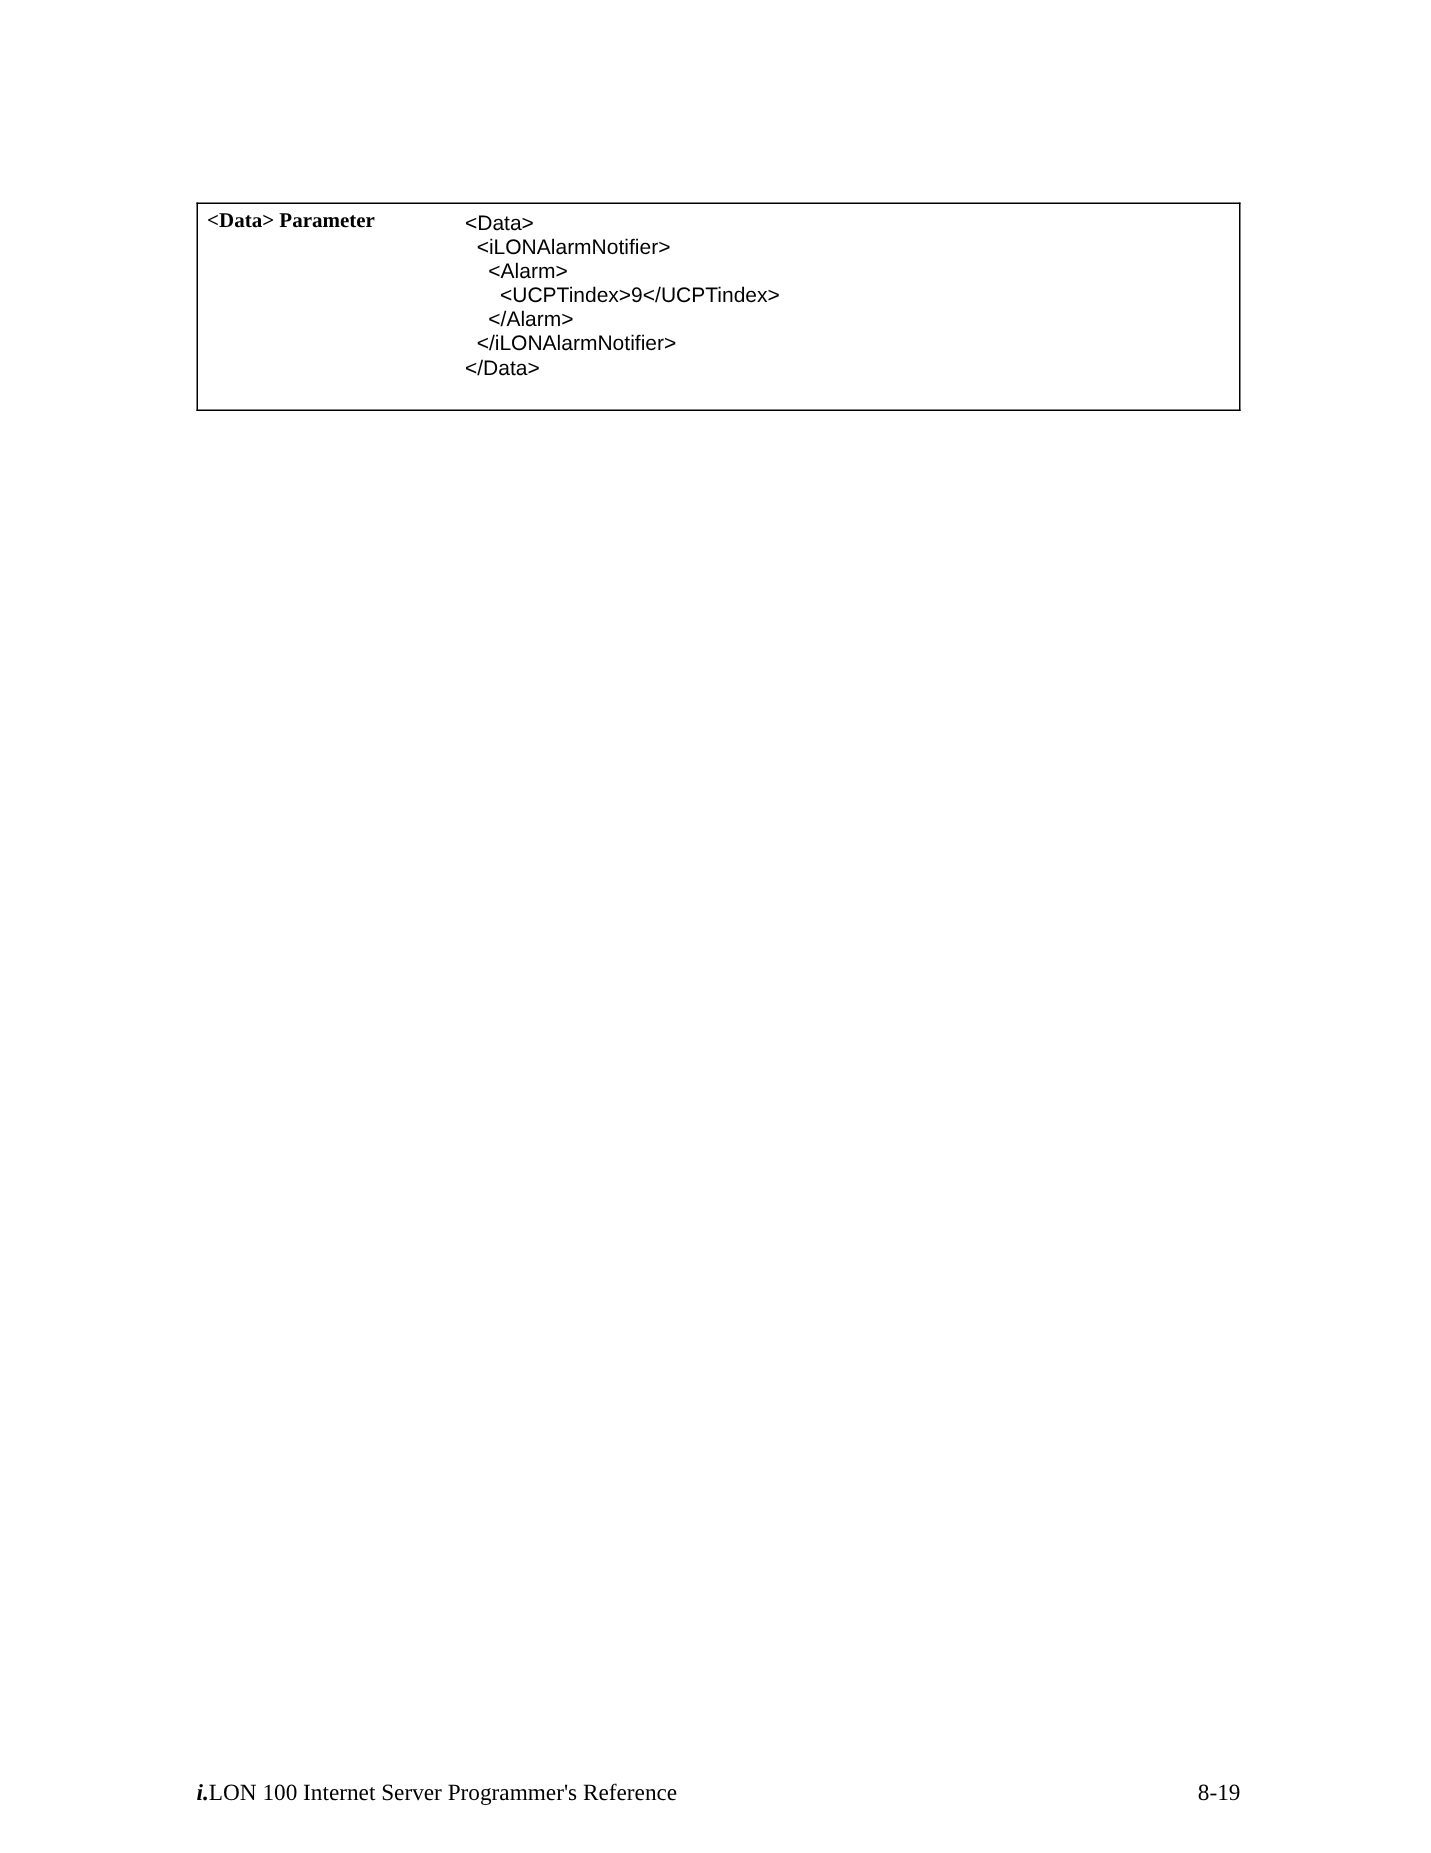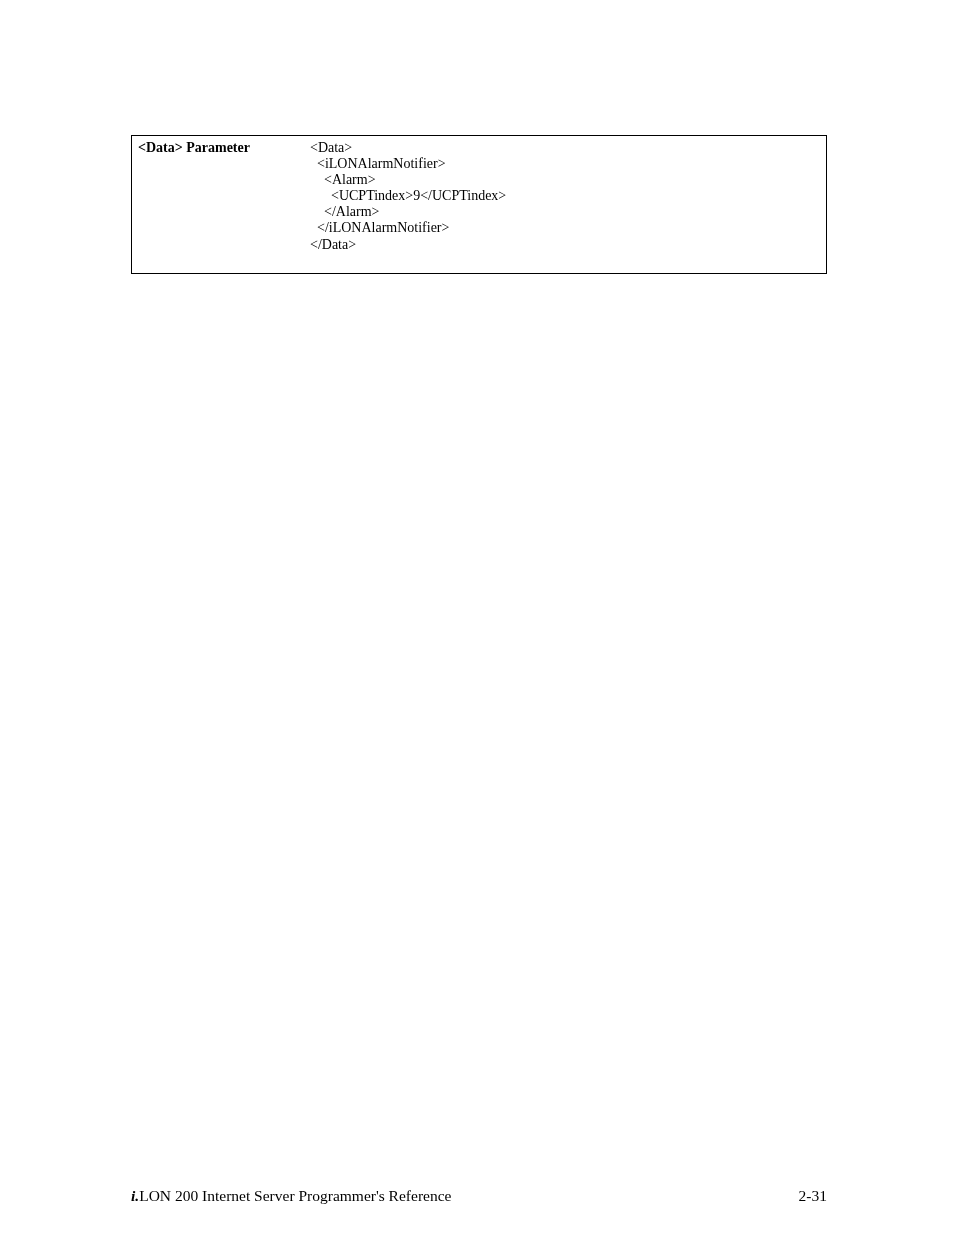--- a/index.html
+++ b/index.html
@@ -41,21 +41,21 @@
   .row-sep td {
     border-top: 1px solid #000;
   }
   .label-col {
     font-weight: bold;
     width: 160px;
     font-family: Liberation Serif, serif;
     font-size: 14.5px;
   }
   .code-col {
-    font-family: Liberation Serif, serif;
+    font-family: Liberation Sans, sans-serif;
     white-space: pre;
     font-size: 14px;
     line-height: 1.15;
   }
   .footer {
     position: absolute;
     left: 131px;
     right: 127px;
     bottom: 30px;
     display: flex;
@@ -86,18 +86,18 @@
       &lt;UCPTindex&gt;9&lt;/UCPTindex&gt;
     &lt;/Alarm&gt;
   &lt;/iLONAlarmNotifier&gt;
 &lt;/Data&gt;</td>
     </tr>
   </tbody>
     </table>
 
   <div class="footer">
     <span>
-      <span class="iprefix">i.</span><span>LON 200 Internet Server Programmer's Reference</span>
+      <span class="iprefix">i.</span><span>LON 100 Internet Server Programmer's Reference</span>
     </span>
-    <span>2-31</span>
+    <span>8-19</span>
   </div>
 
 </div>
 
 </body></html>

